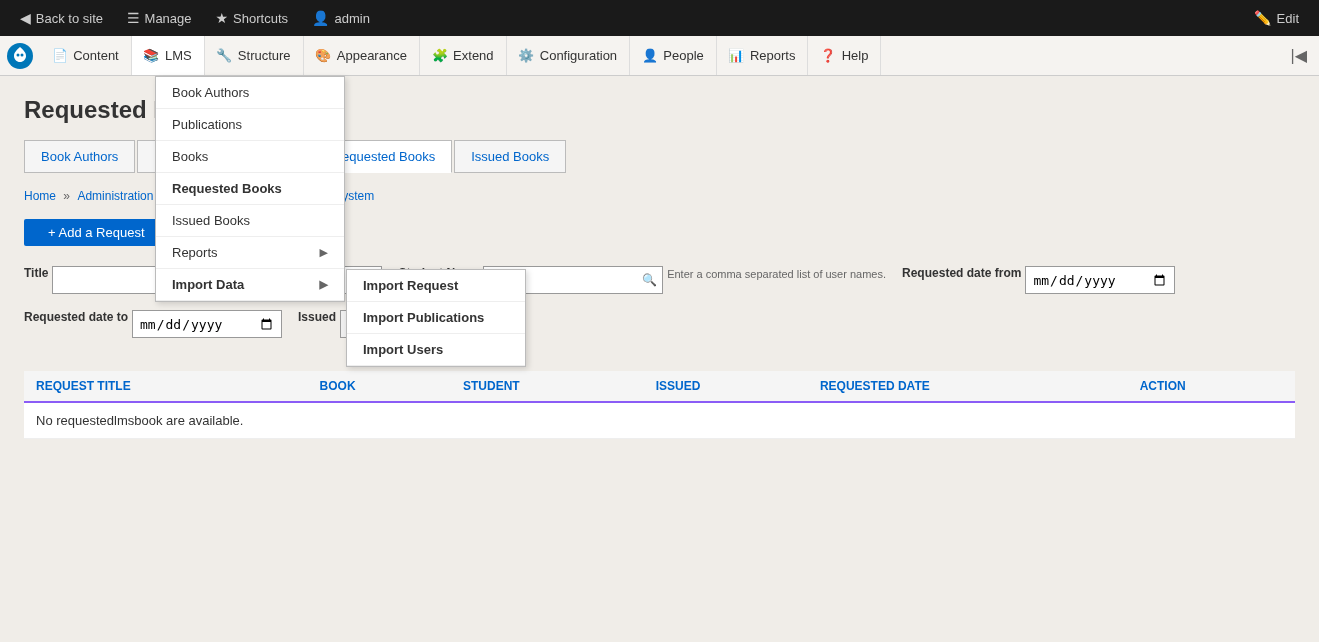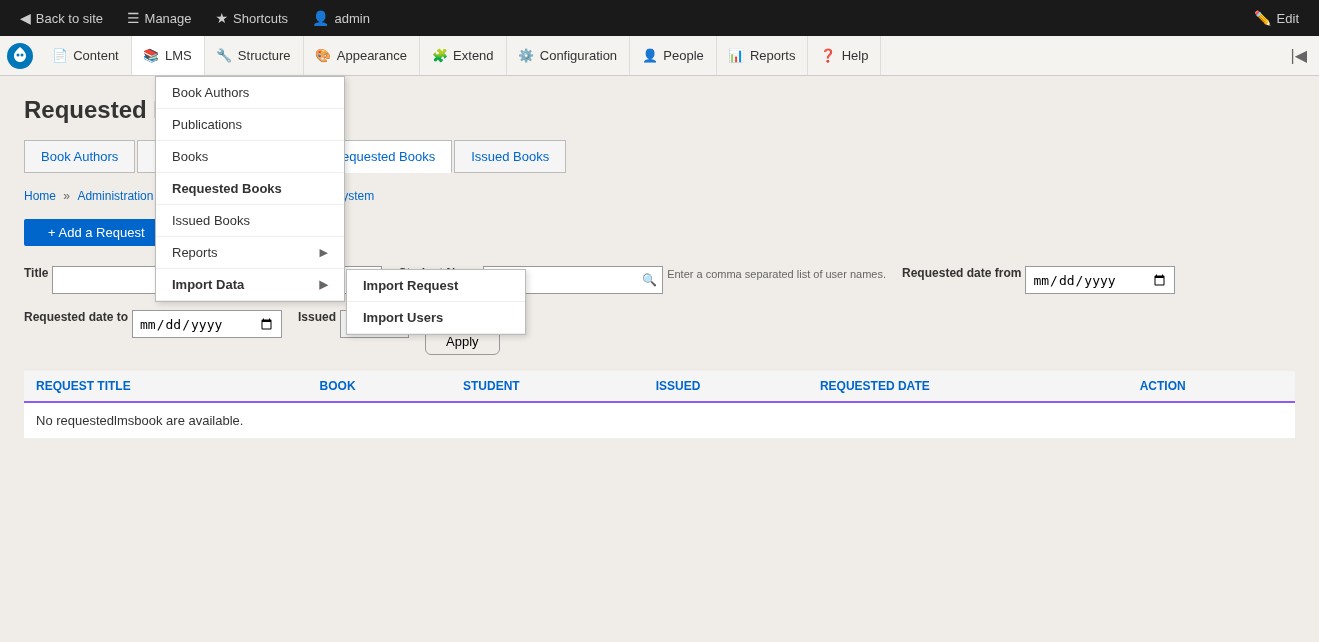--- a/index.html
+++ b/index.html
@@ -357,20 +357,23 @@
       <span>Reports</span>
       <span class="arrow">▶</span>
     </div>
     <div class="dropdown-item" style="position: relative; font-weight: bold;">
       <span>Import Data</span>
       <span class="arrow">▶</span>
 
       <div class="sub-dropdown">
         <div class="sub-dropdown-item">
           <span>Import Request</span>
+        </div>
+        <div class="sub-dropdown-item">
+          <span>Import Publications</span>
         </div>
         <div class="sub-dropdown-item">
           <span>Import Users</span>
         </div>
       </div>
     </div>
   </div>
 </div>
 
 <div class="page-content">

